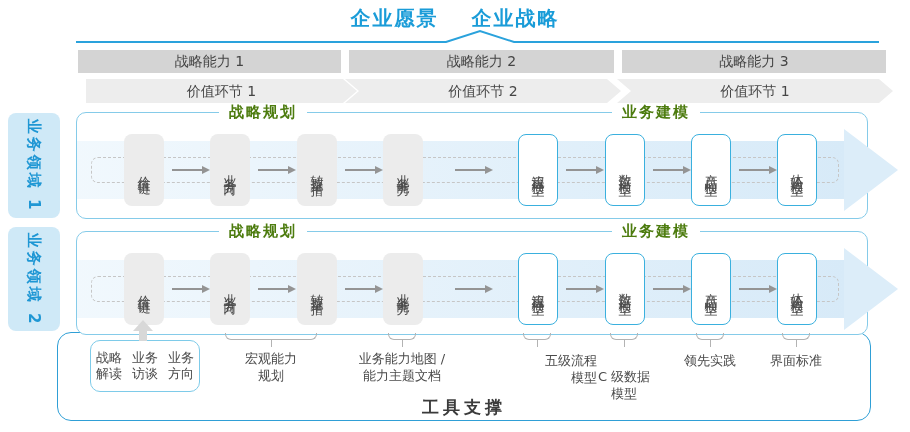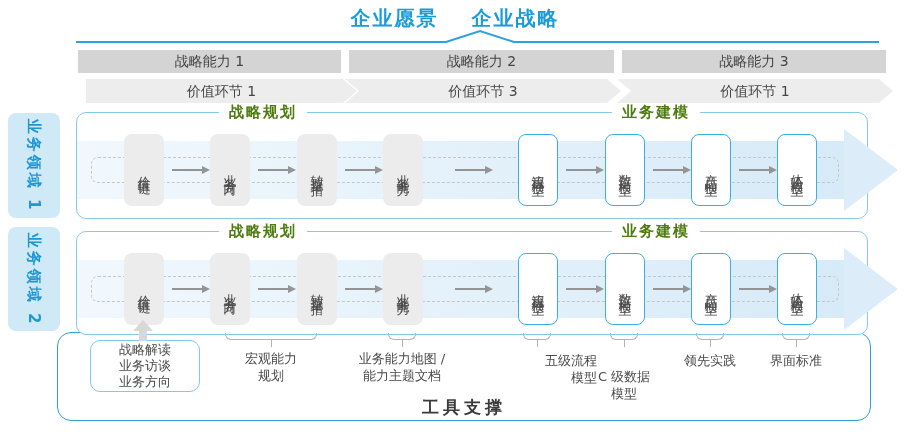--- a/index.html
+++ b/index.html
@@ -52,21 +52,21 @@
                    border-left:8px solid #949494; border-top:4px solid transparent;
                    border-bottom:4px solid transparent; }
   
   .up-arrow-head { position:absolute; left:133px; top:320px; width:0; height:0; z-index:3;
                    border-left:10px solid transparent; border-right:10px solid transparent;
                    border-bottom:11px solid #d8d8d8; }
   .up-arrow-stem { position:absolute; left:139px; top:330px; width:8px; height:11px;
                    background:#d8d8d8; z-index:3; }
   .practice-box { position:absolute; left:90px; top:340px; width:108px; height:50px; z-index:2;
                   border:1px solid #7ecbe9; border-radius:10px; background:#fff;
-                  display:flex; flex-direction:column; align-items:center; justify-content:center;text-align:center; }
+                  display:flex; flex-direction:row; align-items:center; justify-content:center;text-align:center; }
   .practice-box div { font-size:13px; line-height:16px; color:#4a4a4a; }
   .bracket { position:absolute; top:333px; height:7px; z-index:2;
              border-left:1px solid #b3b3b3; border-right:1px solid #b3b3b3;
              border-bottom:1px solid #b3b3b3; border-radius:0 0 6px 6px; box-sizing:border-box; }
   .bracket::after { content:""; position:absolute; left:50%; top:100%; width:1px; height:8px;
                     background:#b3b3b3; }
   .anno { position:absolute; z-index:2; text-align:center; font-size:13px; line-height:17px;
           color:#4a4a4a; }
 </style>
 </head>
@@ -80,21 +80,21 @@
   </div>
   <svg class="topline" width="910" height="50">
     <polyline points="76,42 446,42 480,31 514,42 879,42" fill="none" stroke="#2aa2dc" stroke-width="2"></polyline>
   </svg>
 
   <div class="sseg" style="left:78px;width:263px;">战略能力 1</div>
   <div class="sseg" style="left:349px;width:265px;">战略能力 2</div>
   <div class="sseg" style="left:622px;width:264px;">战略能力 3</div>
 
   <div class="vseg first" style="left:86px;width:271px;">价值环节 1</div>
-  <div class="vseg mid" style="left:345px;width:276px;">价值环节 3</div>
+  <div class="vseg mid" style="left:345px;width:276px;">价值环节 2</div>
   <div class="vseg mid" style="left:617px;width:276px;">价值环节 1</div>
 
   <div class="domain" style="top:113px;height:105px;">
     <span>业务领域 1</span>
   </div>
   <div class="domain" style="top:227px;height:104px;">
     <span>业务领域 2</span>
   </div>
 
   <div class="outer-box">

